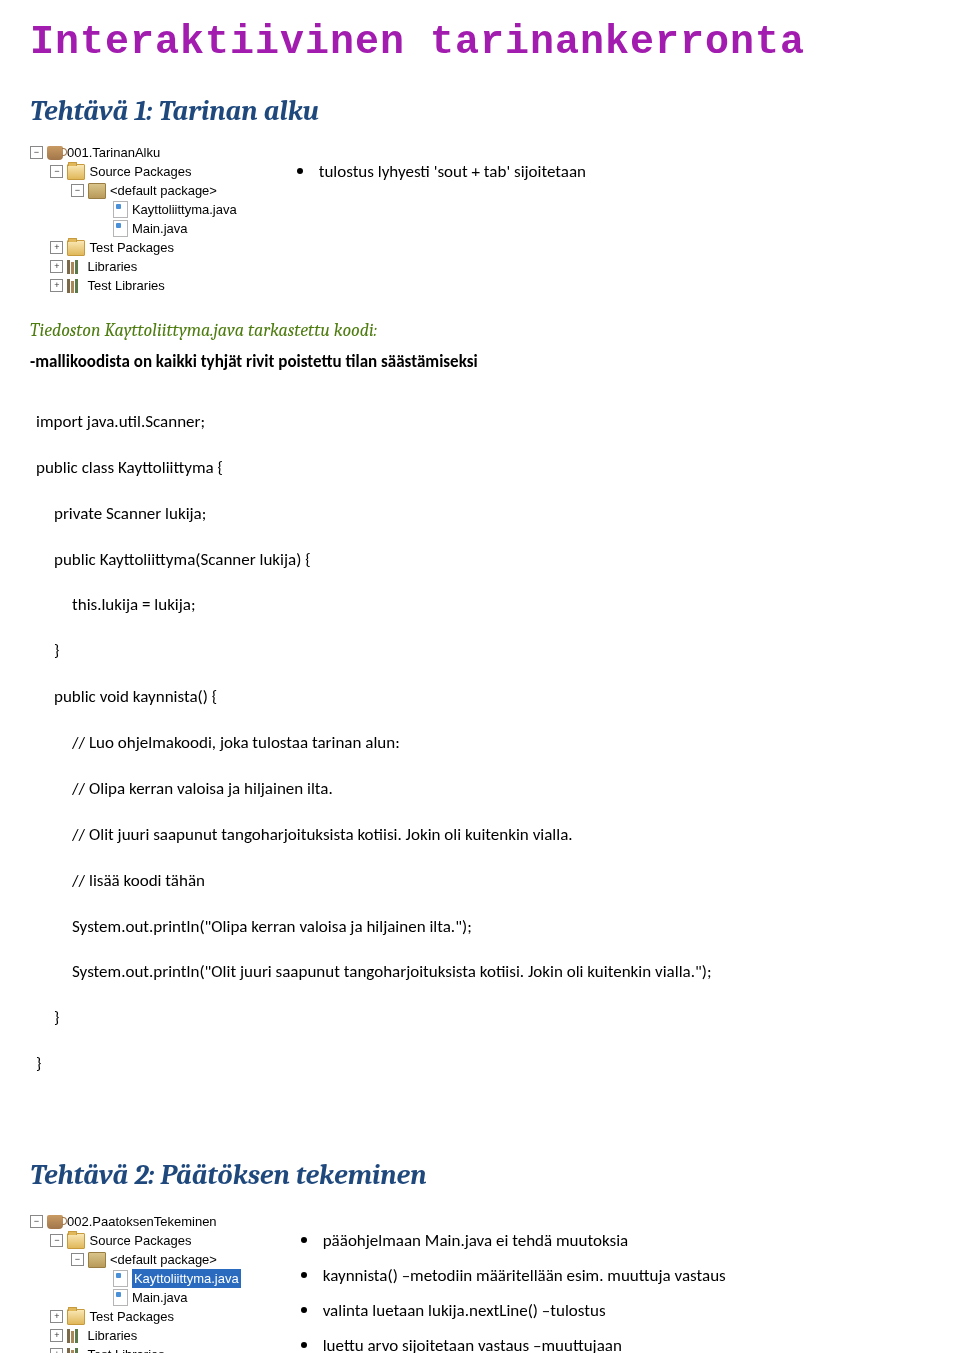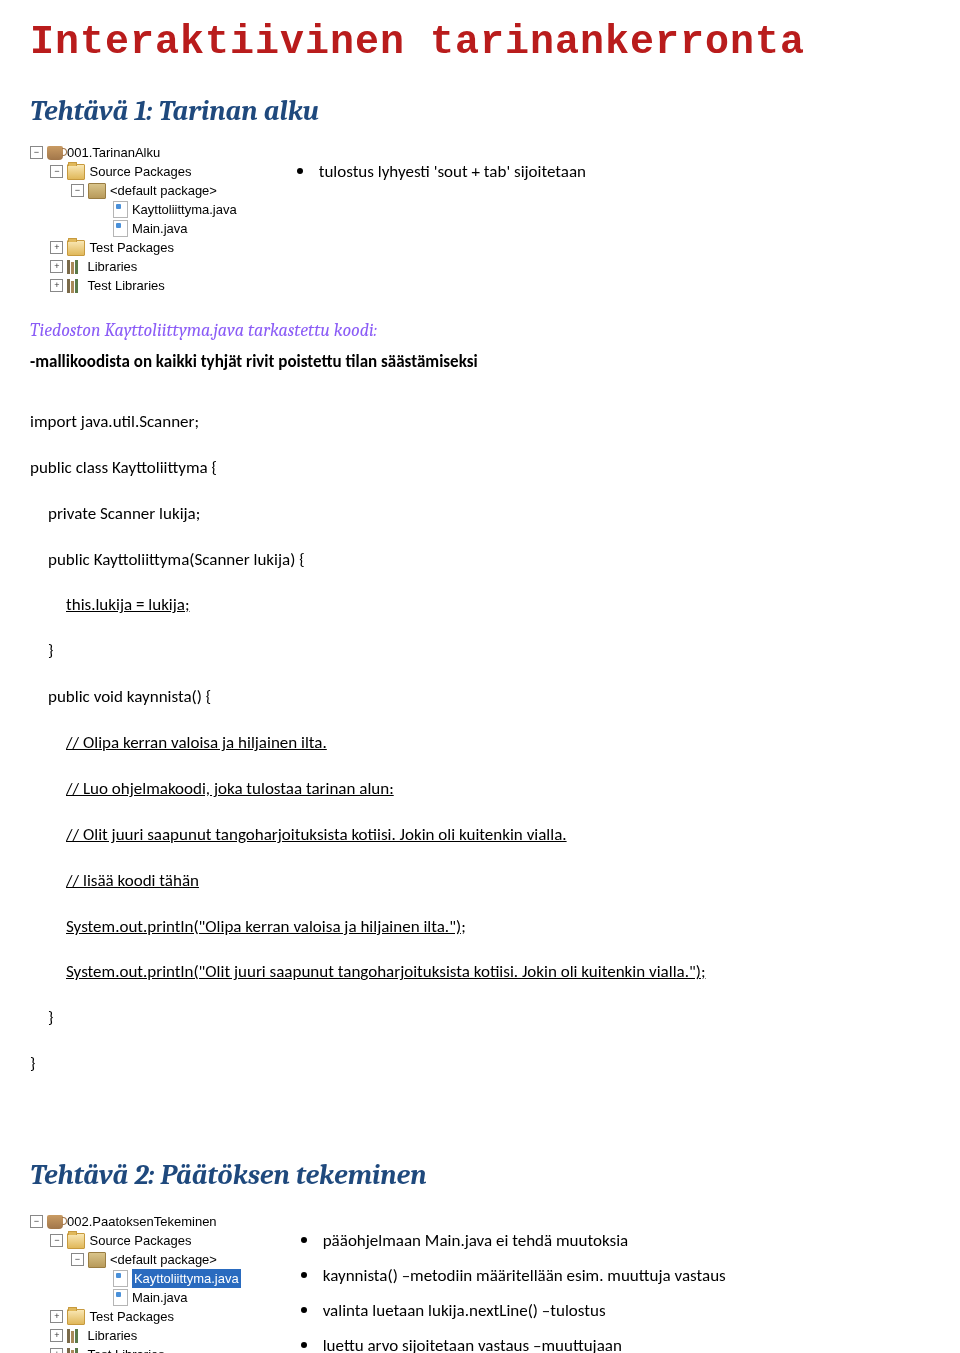--- a/index.html
+++ b/index.html
@@ -8,37 +8,37 @@
     font-family: Calibri, Arial, sans-serif;
     background: #fff;
     color: #000;
     width: 960px;
     box-sizing: border-box;
   }
   .main-title {
     font-family: "Rockwell", "Courier New", serif;
     font-weight: bold;
     font-size: 40px;
-    color: #b91c1c;
+    color: #a21caf;
     letter-spacing: 1px;
     margin: 0 0 30px 0;
   }
   .section-title {
     font-family: Cambria, Georgia, serif;
     font-style: italic;
     font-weight: bold;
     font-size: 28px;
     color: #1f497d;
     margin: 30px 0 10px 0;
   }
   .sub-title {
     font-family: Cambria, Georgia, serif;
     font-style: italic;
     font-size: 18px;
-    color: #8b5cf6;
+    color: #4d7c0f;
     margin: 25px 0 8px 0;
   }
   .two-col {
     display: flex;
     align-items: flex-start;
     gap: 60px;
     margin-bottom: 10px;
   }
   .tree {
     font-family: "Segoe UI", Tahoma, sans-serif;
@@ -167,24 +167,25 @@
   .note-bold {
     font-weight: bold;
     font-size: 17px;
     margin: 10px 0 16px 0;
   }
   .code {
     font-family: Calibri, Arial, sans-serif;
     font-size: 17px;
     line-height: 1.35;
     white-space: pre-wrap;
+    margin-left: 6px;
   }
   .code .line { display:block; }
   .ind1 { padding-left: 18px; }
-  .ind2 { padding-left: 36px; text-decoration: underline; }
+  .ind2 { padding-left: 36px; }
 </style>
 </head>
 <body>
 
 <h1 class="main-title">Interaktiivinen tarinankerronta</h1>
 
 <h2 class="section-title">Tehtävä 1: Tarinan alku</h2>
 
 <div class="two-col">
   <div class="tree">
@@ -253,22 +254,22 @@
 <div class="note-bold">-mallikoodista on kaikki tyhjät rivit poistettu  tilan säästämiseksi</div>
 
 <div class="code">
 <span class="line">import java.util.Scanner;</span>
 <span class="line">public class Kayttoliittyma {</span>
 <span class="line ind1">private Scanner lukija;</span>
 <span class="line ind1">public Kayttoliittyma(Scanner lukija) {</span>
 <span class="line ind2">this.lukija = lukija;</span>
 <span class="line ind1">}</span>
 <span class="line ind1">public void kaynnista() {</span>
+<span class="line ind2">// Luo ohjelmakoodi, joka tulostaa tarinan alun:</span>
 <span class="line ind2">// Olipa kerran valoisa ja hiljainen ilta.</span>
-<span class="line ind2">// Luo ohjelmakoodi, joka tulostaa tarinan alun:</span>
 <span class="line ind2">// Olit juuri saapunut tangoharjoituksista kotiisi. Jokin oli kuitenkin vialla.</span>
 <span class="line ind2">// lisää koodi tähän</span>
 <span class="line ind2">System.out.println("Olipa kerran valoisa ja hiljainen ilta.");</span>
 <span class="line ind2">System.out.println("Olit juuri saapunut tangoharjoituksista kotiisi. Jokin oli kuitenkin vialla.");</span>
 <span class="line ind1">}</span>
 <span class="line">}</span>
 </div>
 
 <h2 class="section-title" style="margin-top:60px;">Tehtävä 2: Päätöksen tekeminen</h2>
 

